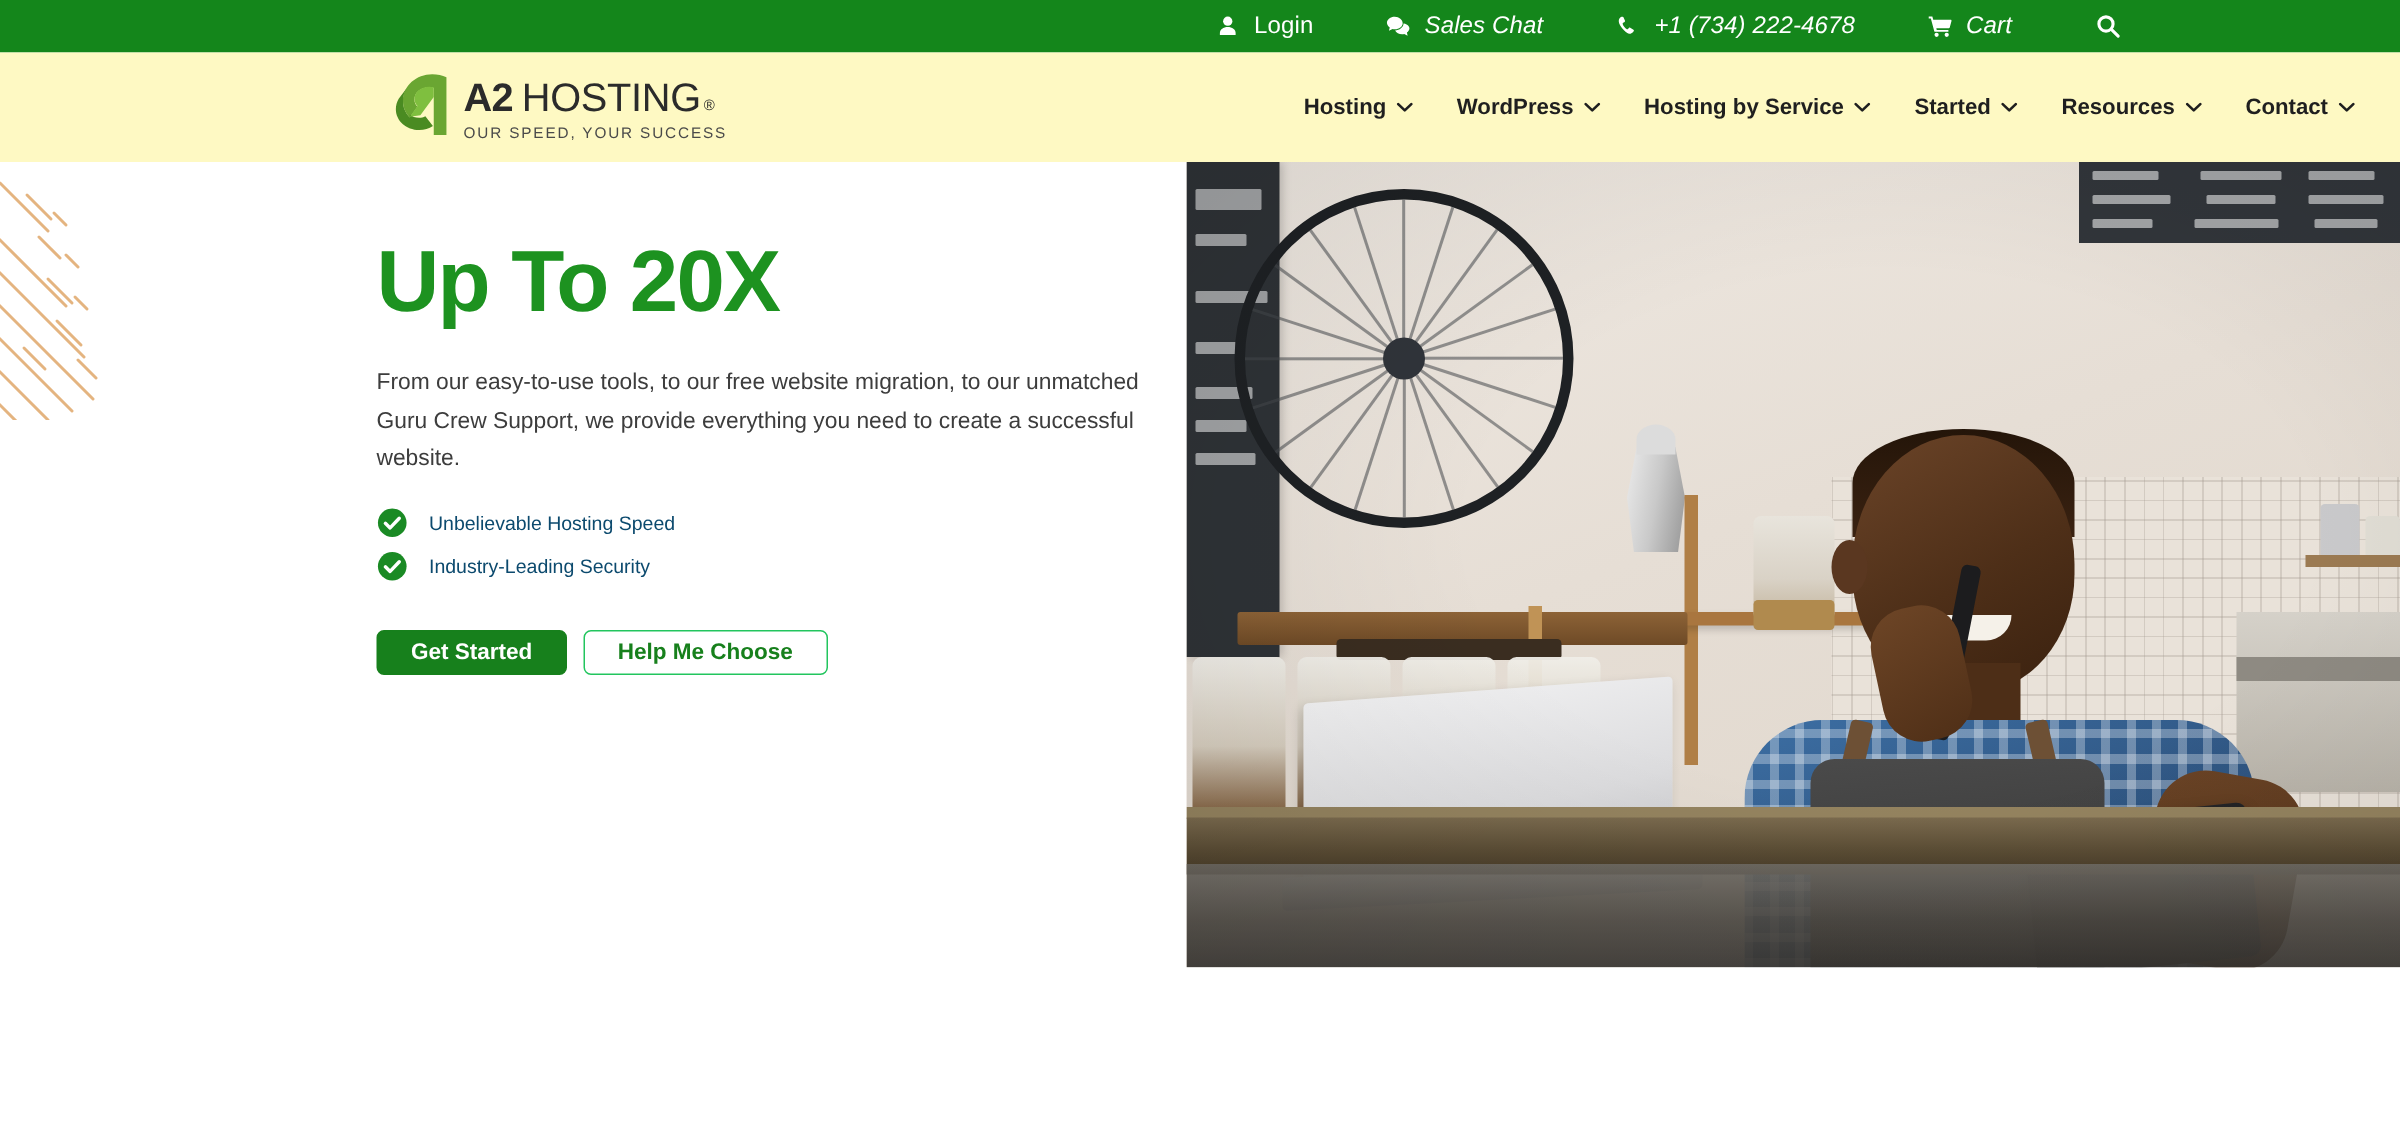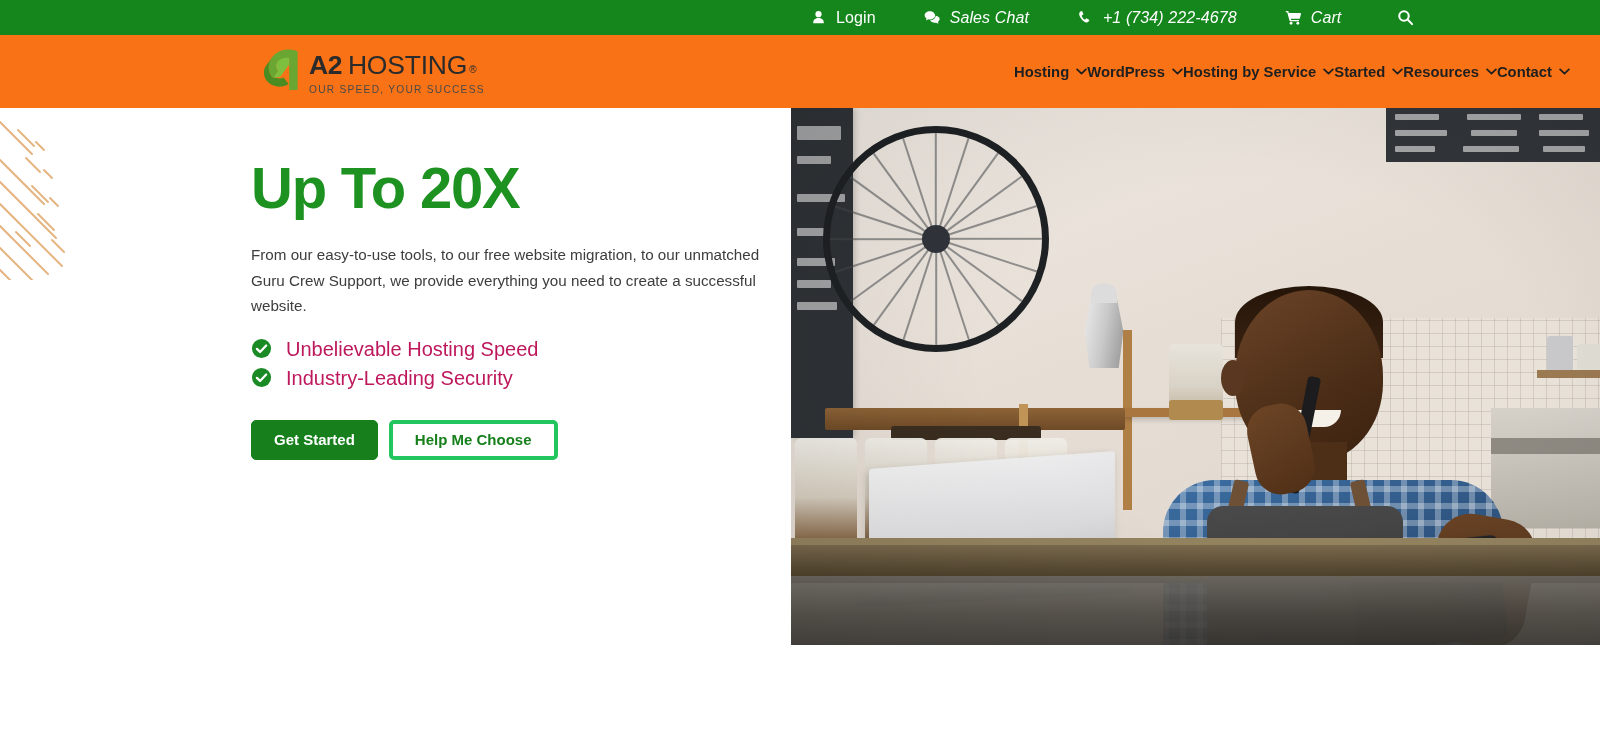--- a/index.html
+++ b/index.html
@@ -56,21 +56,21 @@
     width: 20px; height: 20px;
     cursor: pointer;
   }
 
   
   .mainnav {
     position: absolute;
     top: 35px; left: 0;
     width: 1600px;
     height: 73px;
-    background: #f97316;
+    background: #fef9c3;
     display: flex;
     align-items: center;
     z-index: 20;
   }
 
   
   .logo {
     position: absolute;
     left: 262px;
     top: 13px;
@@ -116,21 +116,21 @@
     align-items: center;
     gap: 7px;
     font-size: 14.8px;
     font-weight: 700;
     color: #1f1f1f;
     text-decoration: none;
     cursor: pointer;
     white-space: nowrap;
     padding: 4px 0;
   }
-  .nav-item + .nav-item { }
+  .nav-item + .nav-item { margin-left: 29px; }
   .chev { width: 11px; height: 7px; display: block; }
 
   
   .hero {
     position: absolute;
     top: 108px; left: 0;
     width: 1600px;
     height: 648px;
     background: #ffffff;
     overflow: hidden;
@@ -179,52 +179,52 @@
   }
   .feature {
     display: flex;
     align-items: center;
     gap: 14px;
     height: 28px;
     margin-bottom: 1px;
   }
   .check-icon { width: 21px; height: 21px; flex: 0 0 21px; display:block; }
   .feature-label {
-    font-size: 20px;
-    color: #be185d;
+    font-size: 13px;
+    color: #0c4a6e;
     line-height: 1;
   }
   .cta-row {
     margin-top: 28px;
     display: flex;
     align-items: stretch;
     gap: 11px;
   }
   .btn {
     font-family: "Liberation Sans", sans-serif;
     font-size: 15px;
     font-weight: 700;
     border-radius: 5px;
     cursor: pointer;
     display: inline-flex;
     align-items: center;
     justify-content: center;
     padding: 0 22px;
-    height: 40px;
+    height: 30px;
     white-space: nowrap;
   }
   .btn-primary {
     background: #17801c;
     color: #ffffff;
     border: 1px solid #17801c;
   }
   .btn-secondary {
     background: #ffffff;
     color: #17801c;
-    border: 4px solid #22c55e;
+    border: 1px solid #22c55e;
   }
 
   
   .hero-photo {
     position: absolute;
     left: 791px;
     top: 0px;
     width: 809px;
     height: 537px;
     overflow: hidden;

